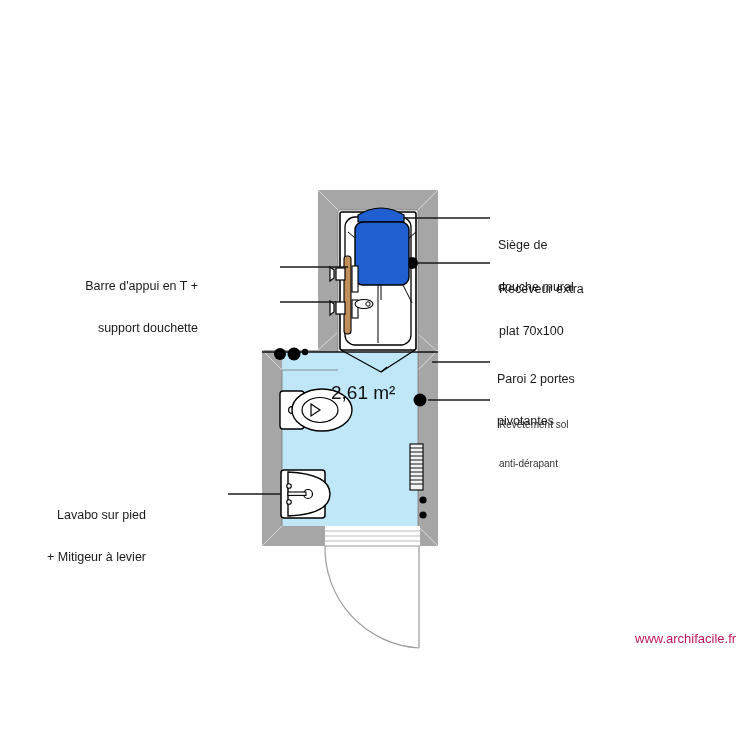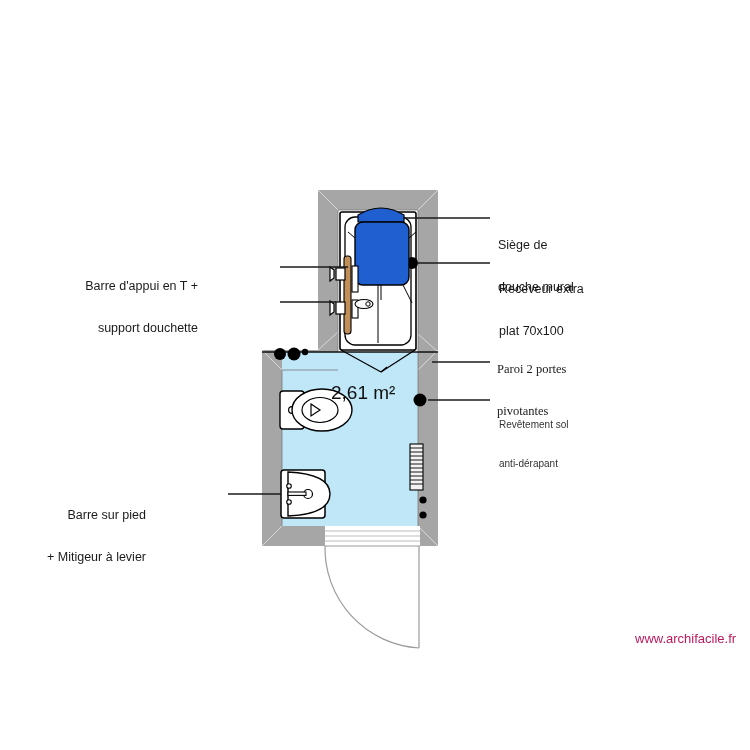--- a/index.html
+++ b/index.html
@@ -203,38 +203,38 @@
   <div class="anno right" style="left:498px; top:210px;">
     <div>Siège de</div>
     <div>douche mural</div>
   </div>
 
   <div class="anno right" style="left:499px; top:254px;">
     <div>Receveur extra</div>
     <div>plat 70x100</div>
   </div>
 
-  <div class="anno right" style="left:497px; top:334px;font-family:Liberation Serif, serif;">
+  <div class="anno right" style="left:497px; top:344px;">
     <div>Paroi 2 portes</div>
     <div>pivotantes</div>
   </div>
 
   <div class="anno right small" style="left:499px; top:392px;">
     <div>Revêtement sol</div>
     <div>anti-dérapant</div>
   </div>
 
   <div class="anno left" style="right:476px; top:251px;text-align:right;">
     <div>Barre d'appui en T +</div>
     <div>support douchette</div>
   </div>
 
 
   <div class="anno left" style="right:528px; top:480px;">
-    <div>Barre sur pied</div>
+    <div>Lavabo sur pied</div>
     <div>+ Mitigeur à levier</div>
   </div>
 
   <div class="area-label" style="left:331px; top:382px;">2,61 m²</div>
 
   <div class="site-label" style="left:635px; top:631px;">www.archifacile.fr</div>
 
 </div>
 
 </body></html>

